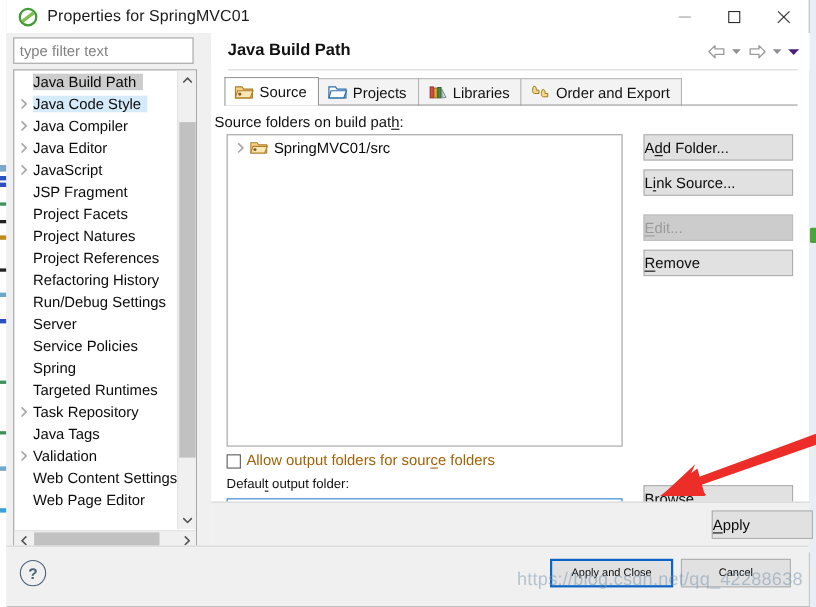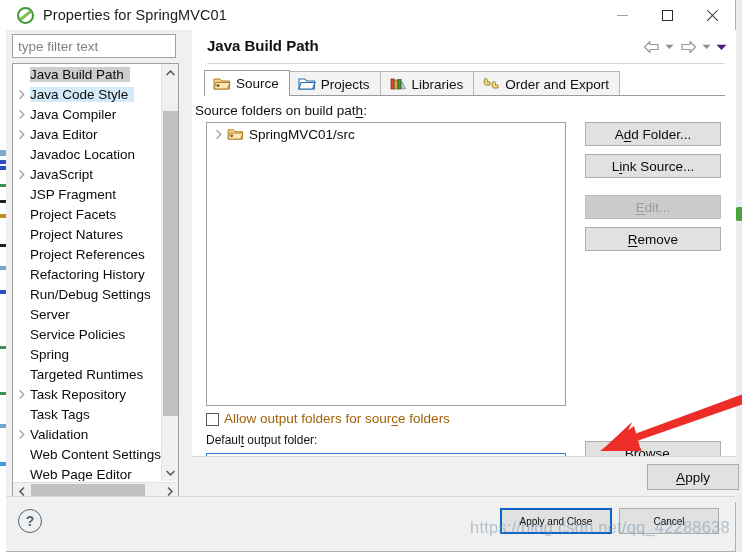--- a/index.html
+++ b/index.html
@@ -265,21 +265,21 @@
   .src-row .arrow { width: 16px; display: flex; align-items: center; justify-content: center; }
   .folder-ic { width: 17px; height: 14px; margin-right: 5px; position: relative; }
 
   
   .btn {
     position: absolute;
     background: #e1e1e1;
     border: 1px solid #adadad;
     box-sizing: border-box;
     font-size: 13.5px; color: #0b0b0b;
-    display: flex; align-items: center; justify-content: center;
+    display: flex; align-items: center; justify-content: flex-start;
     cursor: default;
   }
   .btn.disabled { color: #9a9a9a; background: #cccccc; border-color: #bdbdbd; }
   .btn-add    { left: 393px; top: 92px;  width: 136px; height: 24px; }
   .btn-link   { left: 393px; top: 124px; width: 136px; height: 24px; }
   .btn-edit   { left: 393px; top: 165px; width: 136px; height: 24px; }
   .btn-remove { left: 393px; top: 197px; width: 136px; height: 24px; }
   .btn-browse { left: 393px; top: 411px; width: 136px; height: 24px; }
   .btn-apply  { left: 455px; top: 434px; width: 92px;  height: 26px; }
 
@@ -448,24 +448,20 @@
               </div>
               <div class="tree-item">
                 <span class="arrow">
                   <svg width="6" height="9" viewBox="0 0 6 9">
                     <path d="M1 0.8 L4.8 4.5 L1 8.2" stroke="#a6a6a6" stroke-width="1.5" fill="none" stroke-linecap="round" stroke-linejoin="round"></path>
                   </svg>
                 </span>
                 <span class="lbl">Java Editor</span>
               </div>
               <div class="tree-item">
-                <span class="arrow"></span>
-                <span class="lbl">Javadoc Location</span>
-              </div>
-              <div class="tree-item">
                 <span class="arrow">
                   <svg width="6" height="9" viewBox="0 0 6 9">
                     <path d="M1 0.8 L4.8 4.5 L1 8.2" stroke="#a6a6a6" stroke-width="1.5" fill="none" stroke-linecap="round" stroke-linejoin="round"></path>
                   </svg>
                 </span>
                 <span class="lbl">JavaScript</span>
               </div>
               <div class="tree-item">
                 <span class="arrow"></span>
                 <span class="lbl">JSP Fragment</span>
@@ -509,21 +505,21 @@
               <div class="tree-item">
                 <span class="arrow">
                   <svg width="6" height="9" viewBox="0 0 6 9">
                     <path d="M1 0.8 L4.8 4.5 L1 8.2" stroke="#a6a6a6" stroke-width="1.5" fill="none" stroke-linecap="round" stroke-linejoin="round"></path>
                   </svg>
                 </span>
                 <span class="lbl">Task Repository</span>
               </div>
               <div class="tree-item">
                 <span class="arrow"></span>
-                <span class="lbl">Task Tags</span>
+                <span class="lbl">Java Tags</span>
               </div>
               <div class="tree-item">
                 <span class="arrow">
                   <svg width="6" height="9" viewBox="0 0 6 9">
                     <path d="M1 0.8 L4.8 4.5 L1 8.2" stroke="#a6a6a6" stroke-width="1.5" fill="none" stroke-linecap="round" stroke-linejoin="round"></path>
                   </svg>
                 </span>
                 <span class="lbl">Validation</span>
               </div>
               <div class="tree-item">

